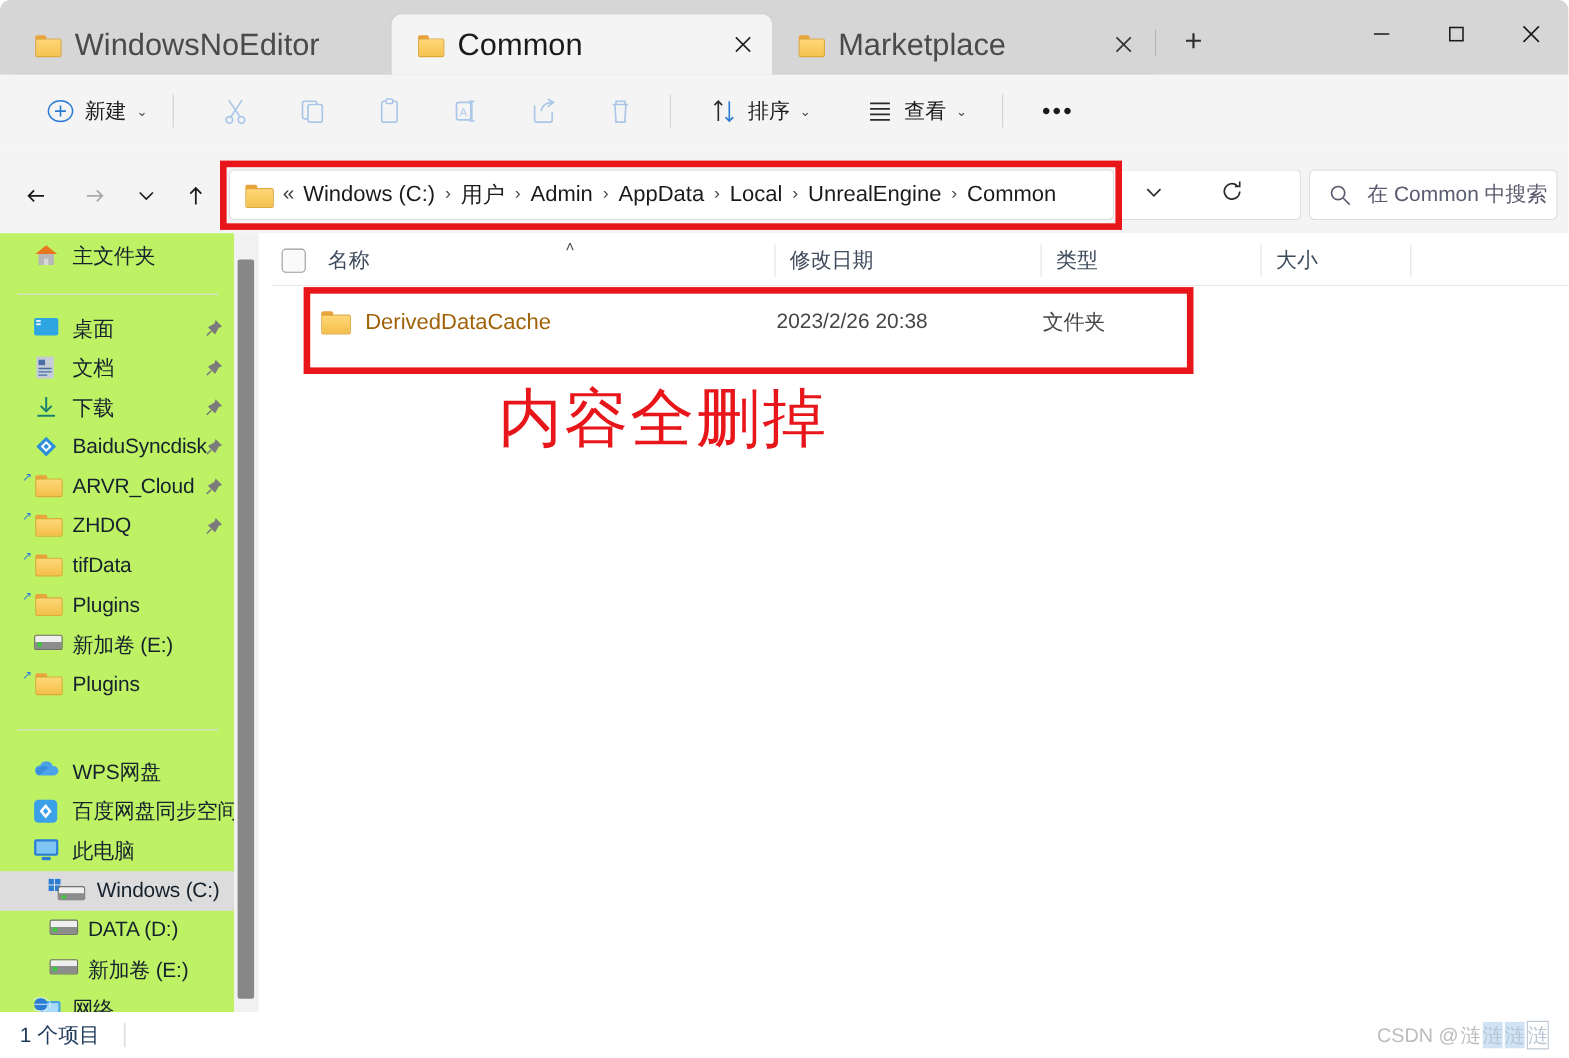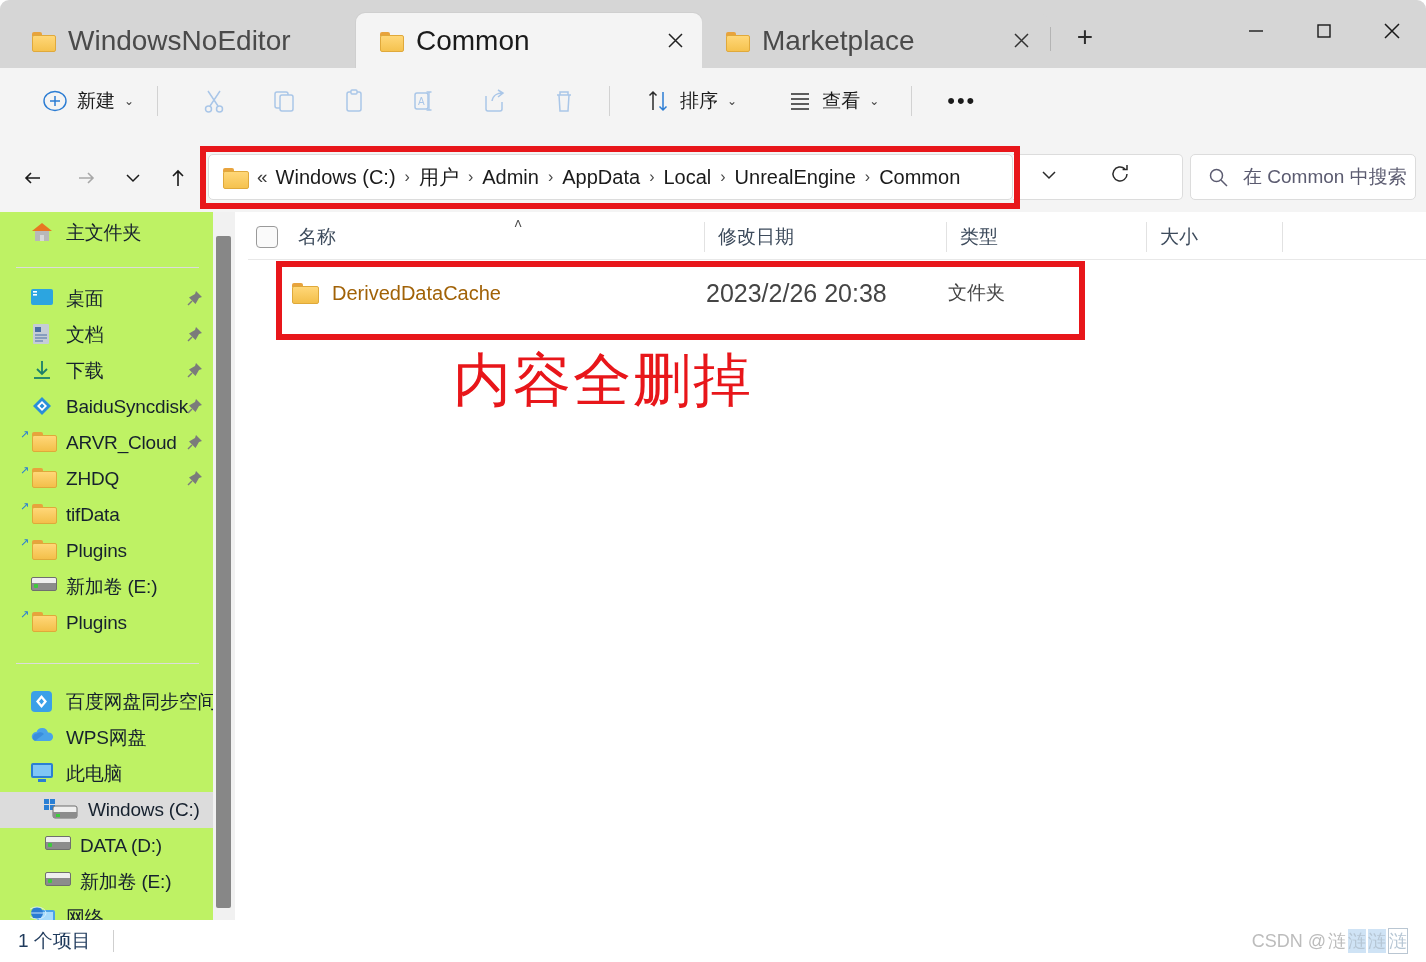--- a/index.html
+++ b/index.html
@@ -220,21 +220,21 @@
   .fr-folder { width: 26px; height: 21px; position: relative; }
   .fr-folder::before {
     content:""; position:absolute; left:0; top:0; width:11px; height:4px;
     background:#e8a33d; border-radius:2px 2px 0 0;
   }
   .fr-folder::after {
     content:""; position:absolute; left:0; top:3px; width:25px; height:16px;
     background: linear-gradient(#ffd778, #f3bf4a); border-radius:2px; border:1px solid #dfa93a;
   }
   .fr-text { font-size: 20px; color: #a16207; }
-  .fr-date { position: absolute; left: 458px; font-size: 25px; color: #454545; }
+  .fr-date { position: absolute; left: 458px; font-size: 19px; color: #454545; }
   .fr-type { position: absolute; left: 700px; font-size: 19px; color: #454545; }
 
   
   .redbox { position: absolute; border: 6px solid #e8161a; pointer-events: none; }
   #redbox-address { left: 200px; top: 146px; width: 820px; height: 63px; }
   #redbox-row { left: 276px; top: 261px; width: 809px; height: 79px; }
   .redtext {
     position: absolute; left: 0; top: 342px; width: 1426px;
     text-align: center; margin-left: -110px;
     font-size: 58px; color: #e8161a; letter-spacing: 2px;
@@ -601,37 +601,37 @@
           <span class="shortcut">↗</span>
         </span>
       </span>
       <span class="sb-label">Plugins</span>
     </div>
 
     <div class="sb-sep" style="margin-top:22px;margin-bottom:20px;"></div>
 
     <div class="sb-item">
       <span class="sb-ico">
+        <svg width="26" height="18" viewBox="0 0 26 18">
+          <path d="M6 15 a4.5 4.5 0 0 1 0.5 -9 A6 6 0 0 1 18 6.5 a4.3 4.3 0 0 1 1.5 8.5 Z" fill="#4aa3e8"></path>
+          <path d="M5 15 a4 4 0 0 1 2 -7.5 A5 5 0 0 1 14 8 Z" fill="#2b7cd3" opacity="0.55"></path>
+        </svg>
+      </span>
+      <span class="sb-label">WPS网盘</span>
+    </div>
+
+    <div class="sb-item">
+      <span class="sb-ico">
         <svg width="23" height="23" viewBox="0 0 23 23">
           <rect x="1" y="1" width="21" height="21" rx="4" fill="#3aa0e8"></rect>
           <path d="M11.5 5 L17 11.5 L11.5 18 L6 11.5 Z" fill="#fff"></path>
           <path d="M11.5 8.5 L14 11.5 L11.5 14.5 L9 11.5 Z" fill="#3aa0e8"></path>
         </svg>
       </span>
       <span class="sb-label" style="overflow:hidden;max-width:160px;display:inline-block;">百度网盘同步空间</span>
-    </div>
-
-    <div class="sb-item">
-      <span class="sb-ico">
-        <svg width="26" height="18" viewBox="0 0 26 18">
-          <path d="M6 15 a4.5 4.5 0 0 1 0.5 -9 A6 6 0 0 1 18 6.5 a4.3 4.3 0 0 1 1.5 8.5 Z" fill="#4aa3e8"></path>
-          <path d="M5 15 a4 4 0 0 1 2 -7.5 A5 5 0 0 1 14 8 Z" fill="#2b7cd3" opacity="0.55"></path>
-        </svg>
-      </span>
-      <span class="sb-label">WPS网盘</span>
     </div>
 
     <div class="sb-item">
       <span class="sb-ico">
         <svg width="24" height="21" viewBox="0 0 24 21">
           <rect x="1" y="1" width="22" height="15" rx="2" fill="#2a7fd4"></rect>
           <rect x="3" y="3" width="18" height="11" fill="#7fc6f5"></rect>
           <rect x="8" y="17" width="8" height="3" fill="#2a7fd4"></rect>
         </svg>
       </span>

